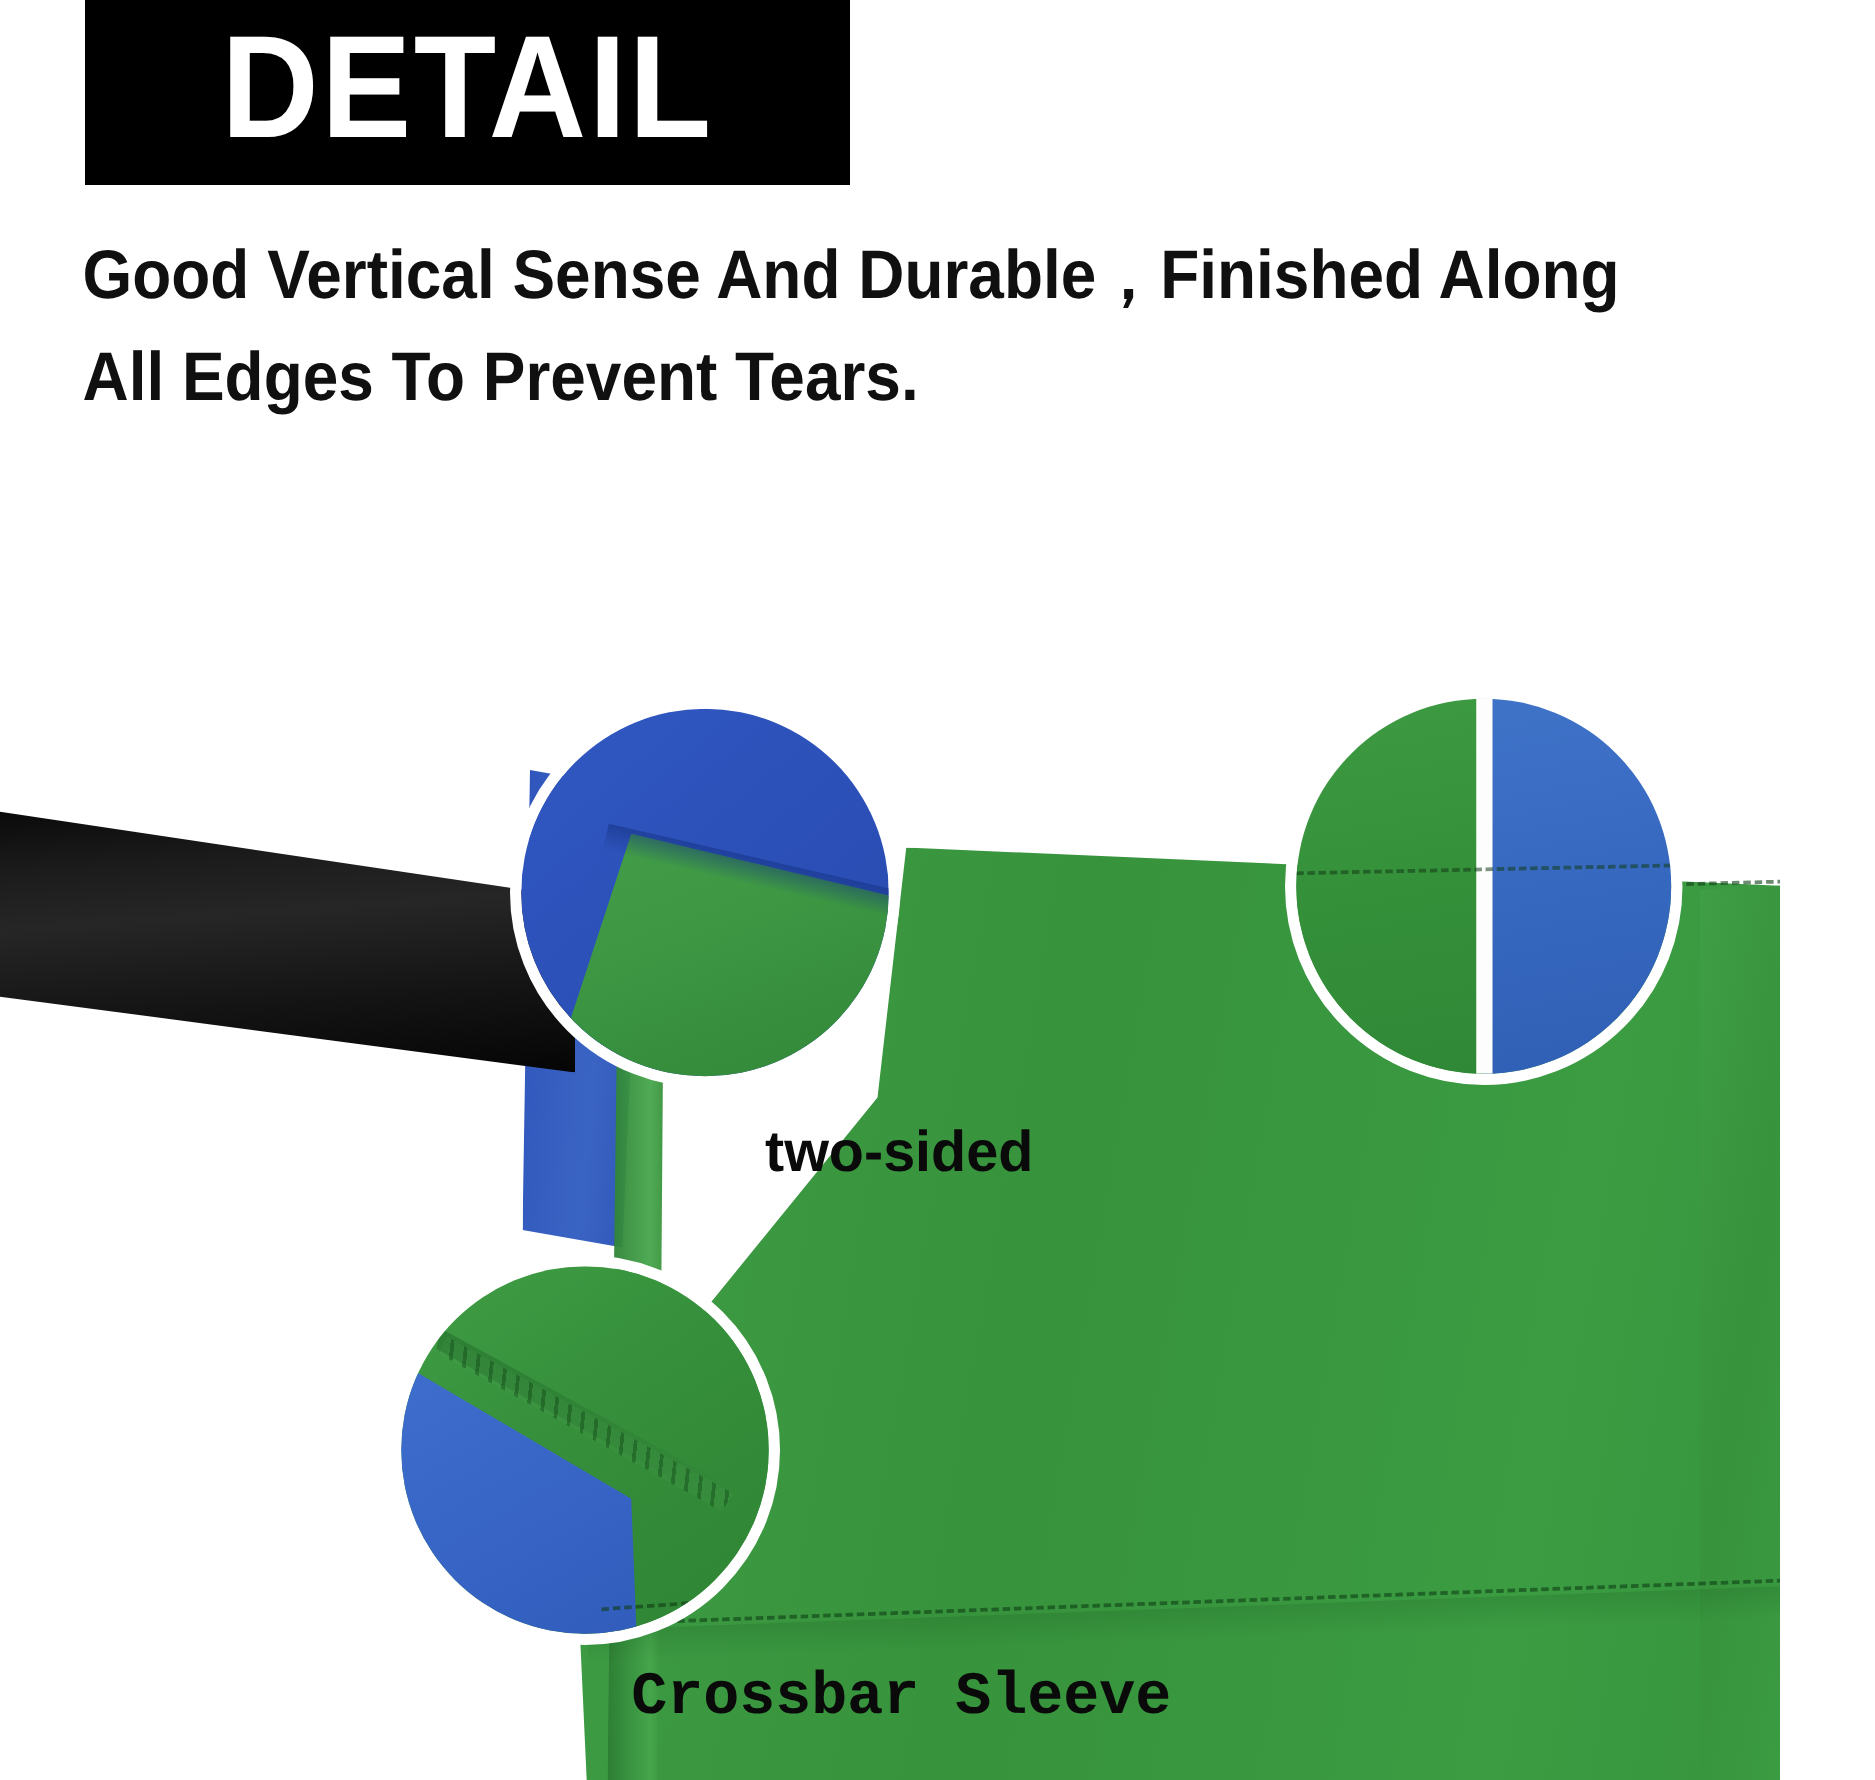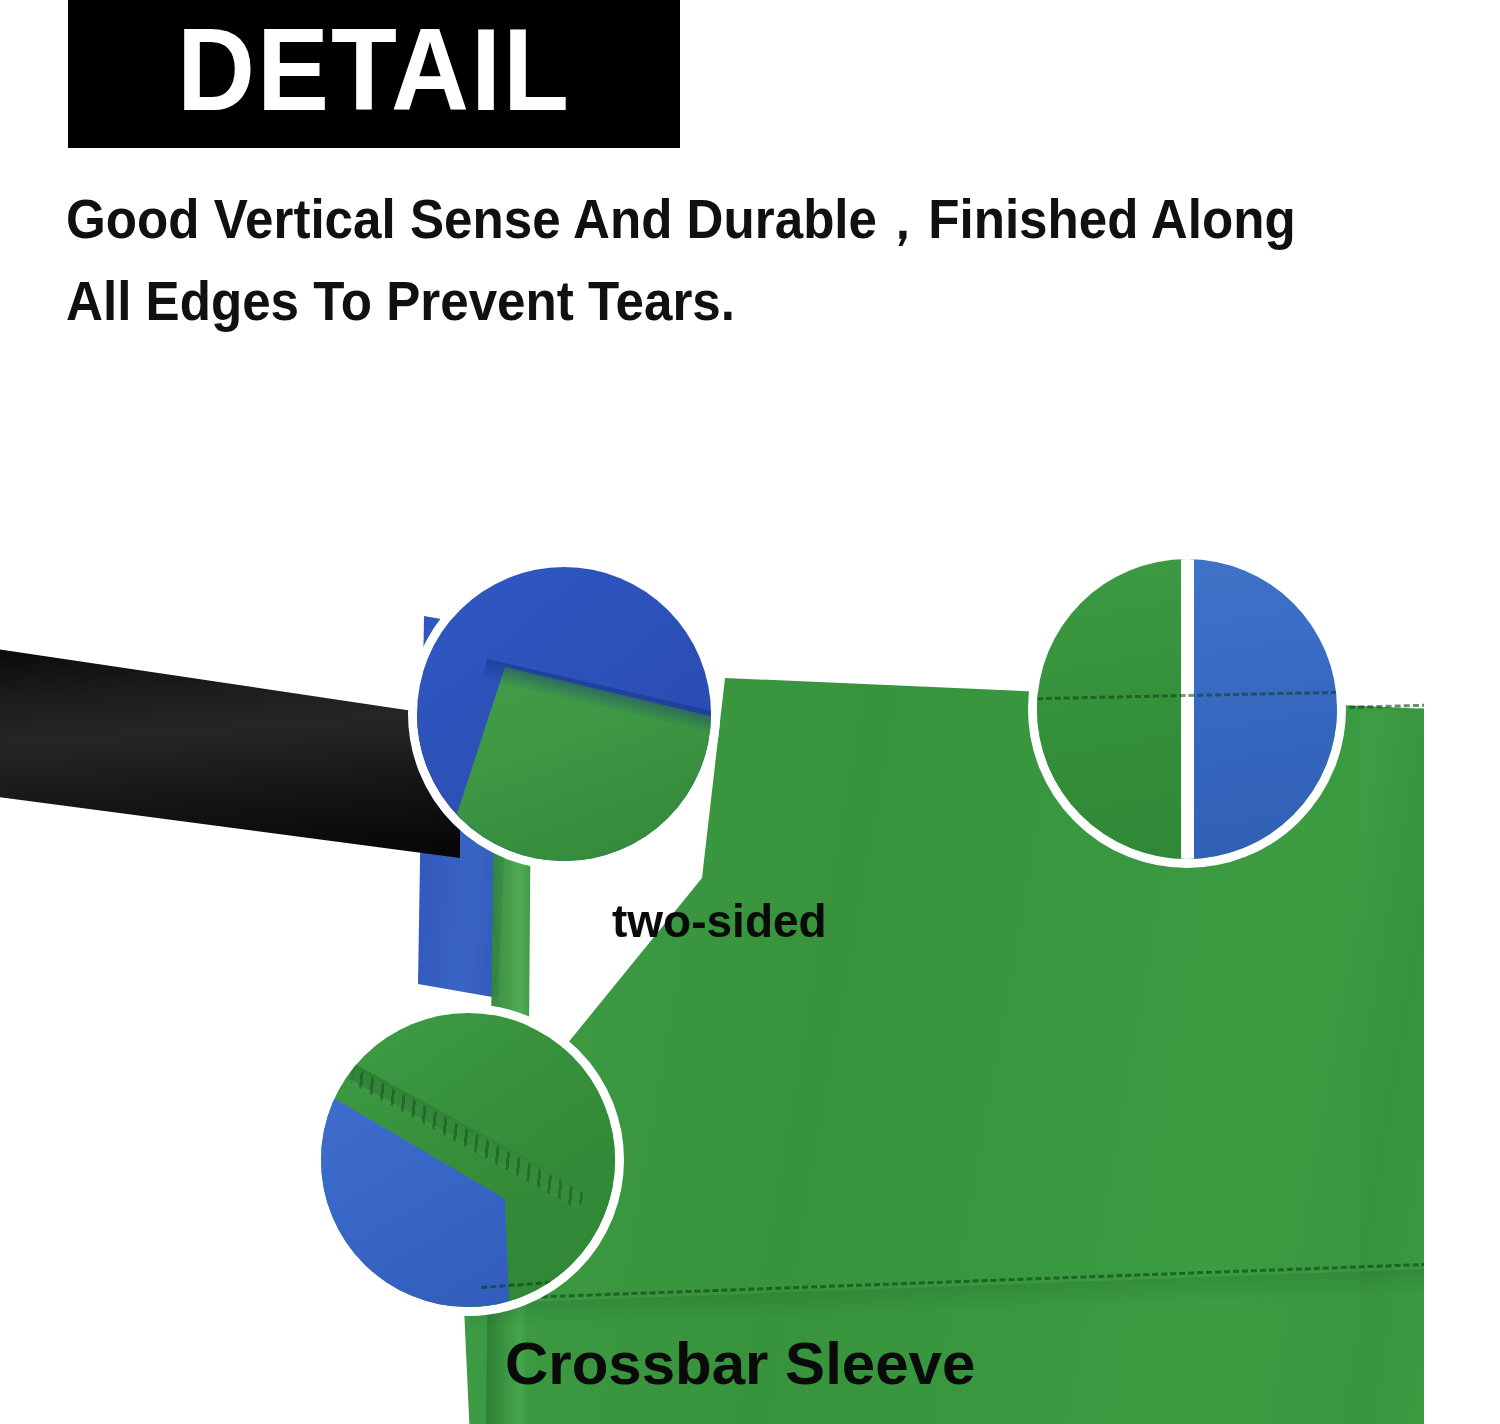--- a/index.html
+++ b/index.html
@@ -319,21 +319,21 @@
     position: absolute;
     color: #0a0a0a;
     font-family: "Liberation Sans", sans-serif;
     font-weight: bold;
     font-size: 46px;
     line-height: 1;
     white-space: nowrap;
   }
   #label-two-sided { left: 600px; top: 478px; margin-left: 12px; }
   #label-fine-seaming { left: 1060px; top: 492px; font-size: 48px; }
-  #label-crossbar-sleeve { left: 505px; top: 914px; font-size: 60px; }
+  #label-crossbar-sleeve { left: 505px; top: 914px; font-size: 48px; font-family: Liberation Mono, monospace; }
 </style>
 </head>
 <body>
 
 <div id="page">
 
   <div id="detail-banner">
     <span id="detail-banner-text">DETAIL</span>
   </div>
 

